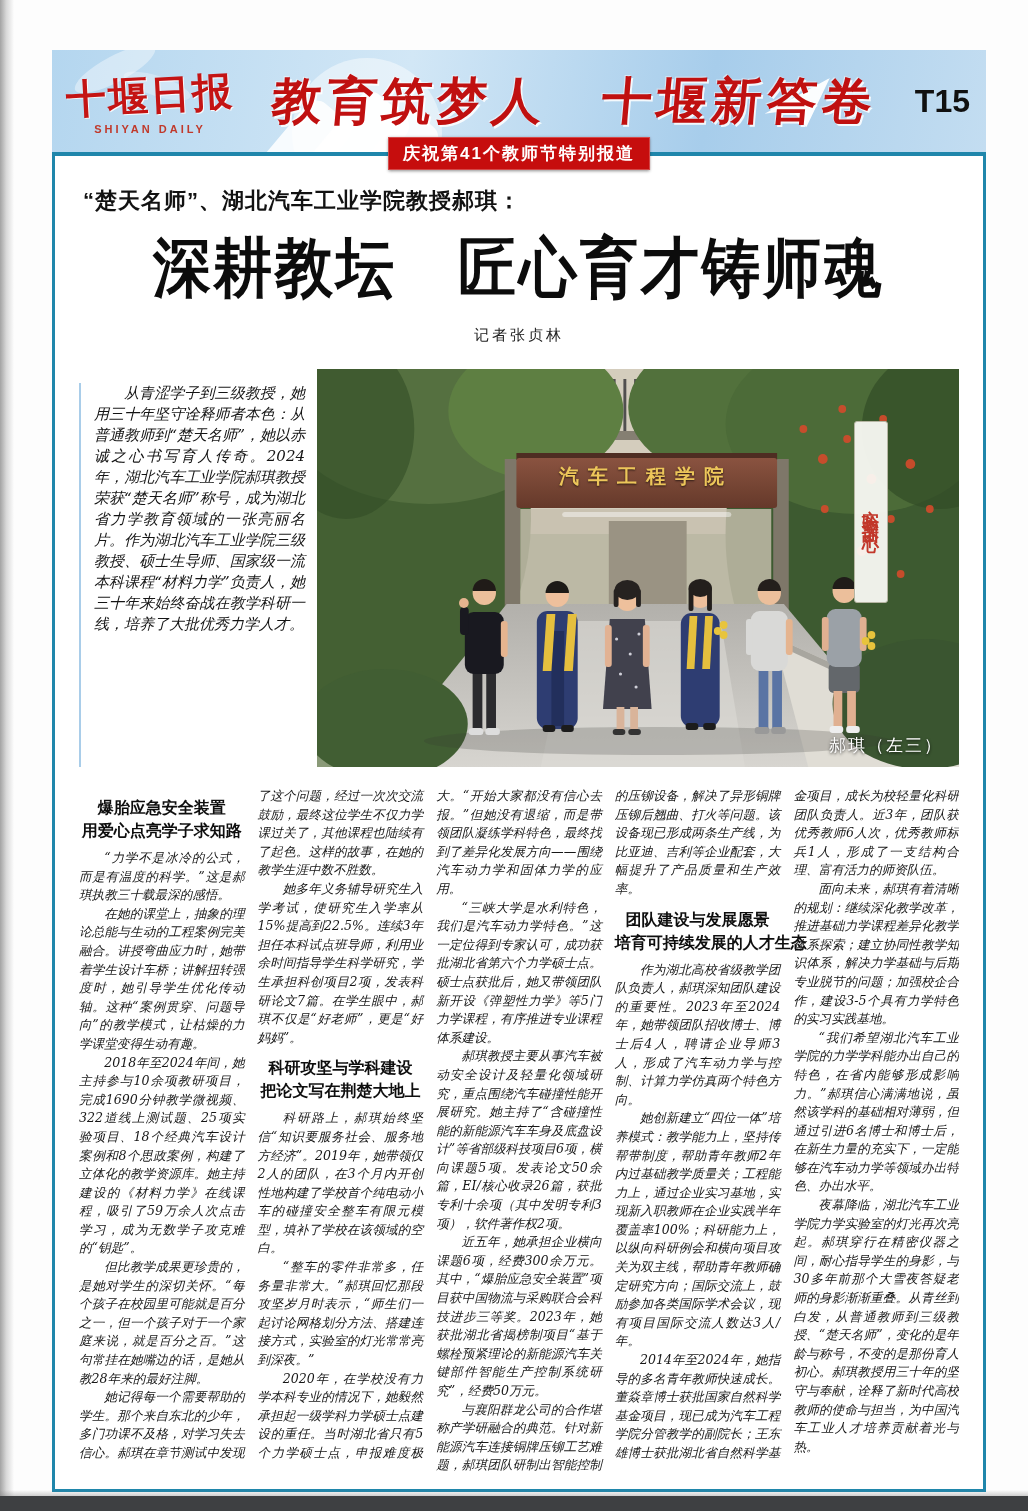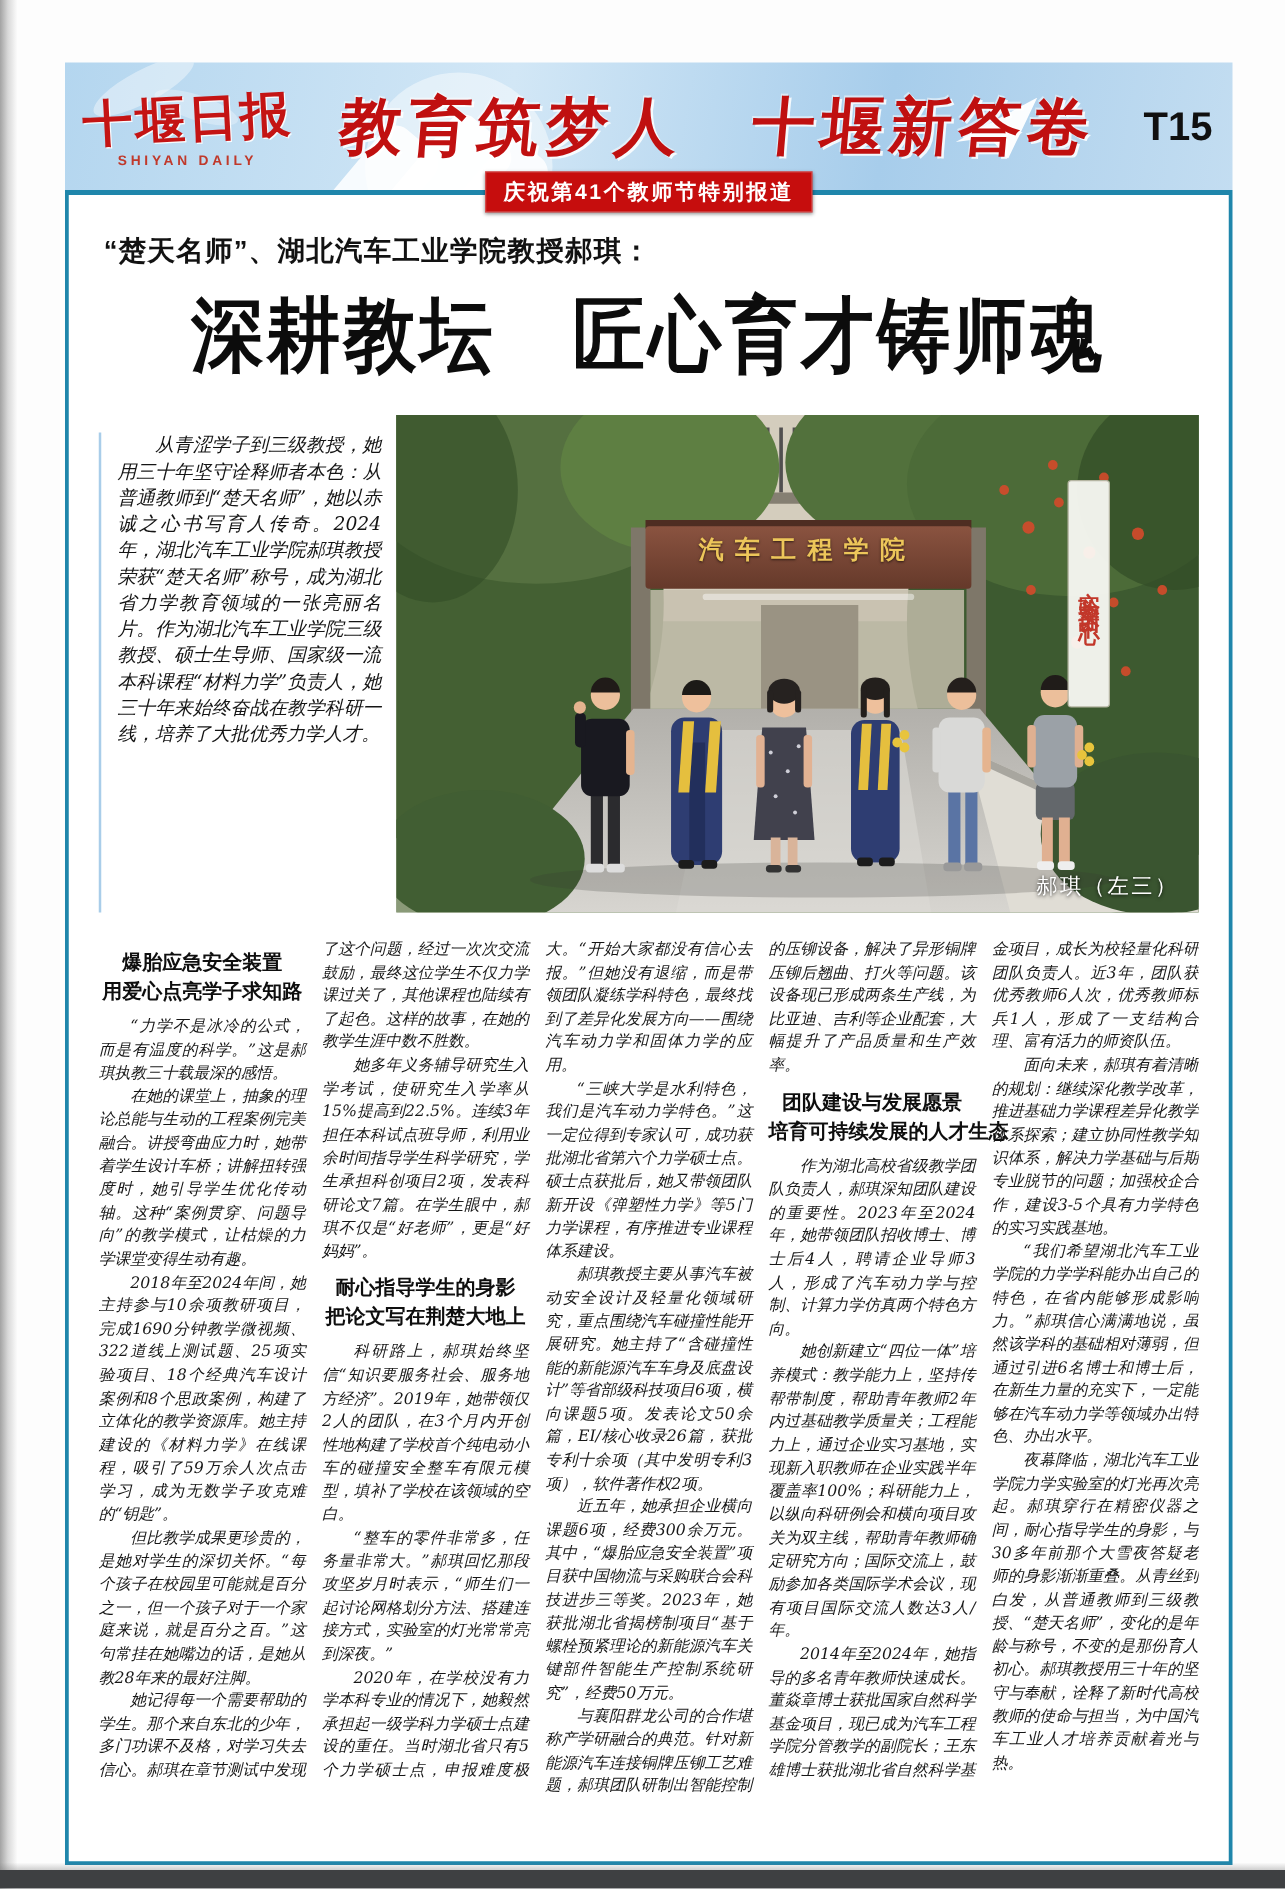--- a/index.html
+++ b/index.html
@@ -98,20 +98,21 @@
     </div>
     <div class="banner-calligraphy">教育筑梦人　十堰新答卷</div>
     <div class="page-number">T15</div>
   </div>
 
   <div class="content-frame">
     <div class="ribbon">庆祝第41个教师节特别报道</div>
 
     <div class="kicker">“楚天名师”、湖北汽车工业学院教授郝琪：</div>
     <div class="headline">深耕教坛　匠心育才铸师魂</div>
+    <div class="byline">记者张贞林</div>
 
     <div class="feature-row">
       <div class="intro">从青涩学子到三级教授，她用三十年坚守诠释师者本色：从普通教师到“楚天名师”，她以赤诚之心书写育人传奇。2024年，湖北汽车工业学院郝琪教授荣获“楚天名师”称号，成为湖北省力学教育领域的一张亮丽名片。作为湖北汽车工业学院三级教授、硕士生导师、国家级一流本科课程“材料力学”负责人，她三十年来始终奋战在教学科研一线，培养了大批优秀力学人才。</div>
 
       <div class="photo">
         <svg viewBox="0 0 660 398" preserveAspectRatio="none">
           <defs>
             <linearGradient id="gateGrad" x1="0" y1="0" x2="0" y2="1">
               <stop offset="0" stop-color="#8a5340"></stop>
                 <stop offset="1" stop-color="#65392a"></stop>
@@ -278,21 +279,21 @@
         </div>
         <p>“力学不是冰冷的公式，而是有温度的科学。”这是郝琪执教三十载最深的感悟。</p>
         <p>在她的课堂上，抽象的理论总能与生动的工程案例完美融合。讲授弯曲应力时，她带着学生设计车桥；讲解扭转强度时，她引导学生优化传动轴。这种“案例贯穿、问题导向”的教学模式，让枯燥的力学课堂变得生动有趣。</p>
         <p>2018年至2024年间，她主持参与10余项教研项目，完成1690分钟教学微视频、322道线上测试题、25项实验项目、18个经典汽车设计案例和8个思政案例，构建了立体化的教学资源库。她主持建设的《材料力学》在线课程，吸引了59万余人次点击学习，成为无数学子攻克难的“钥匙”。</p>
         <p>但比教学成果更珍贵的，是她对学生的深切关怀。“每个孩子在校园里可能就是百分之一，但一个孩子对于一个家庭来说，就是百分之百。”这句常挂在她嘴边的话，是她从教28年来的最好注脚。</p>
         <p>她记得每一个需要帮助的学生。那个来自东北的少年，多门功课不及格，对学习失去信心。郝琪在章节测试中发现了这个问题，经过一次次交流鼓励，最终这位学生不仅力学课过关了，其他课程也陆续有了起色。这样的故事，在她的教学生涯中数不胜数。</p>
         <p>她多年义务辅导研究生入学考试，使研究生入学率从15%提高到22.5%。连续3年担任本科试点班导师，利用业余时间指导学生科学研究，学生承担科创项目2项，发表科研论文7篇。在学生眼中，郝琪不仅是“好老师”，更是“好妈妈”。</p>
       </section>
       <section>
         <div class="sec-head">
-          <div>耐心指导学生的身影</div>
+          <div>科研攻坚与学科建设</div>
           <div>把论文写在荆楚大地上</div>
         </div>
         <p>科研路上，郝琪始终坚信“知识要服务社会、服务地方经济”。2019年，她带领仅2人的团队，在3个月内开创性地构建了学校首个纯电动小车的碰撞安全整车有限元模型，填补了学校在该领域的空白。</p>
         <p>“整车的零件非常多，任务量非常大。”郝琪回忆那段攻坚岁月时表示，“师生们一起讨论网格划分方法、搭建连接方式，实验室的灯光常常亮到深夜。”</p>
         <p>2020年，在学校没有力学本科专业的情况下，她毅然承担起一级学科力学硕士点建设的重任。当时湖北省只有5个力学硕士点，申报难度极大。“开始大家都没有信心去报。”但她没有退缩，而是带领团队凝练学科特色，最终找到了差异化发展方向——围绕汽车动力学和固体力学的应用。</p>
         <p>“三峡大学是水利特色，我们是汽车动力学特色。”这一定位得到专家认可，成功获批湖北省第六个力学硕士点。硕士点获批后，她又带领团队新开设《弹塑性力学》等5门力学课程，有序推进专业课程体系建设。</p>
         <p>郝琪教授主要从事汽车被动安全设计及轻量化领域研究，重点围绕汽车碰撞性能开展研究。她主持了“含碰撞性能的新能源汽车车身及底盘设计”等省部级科技项目6项，横向课题5项。发表论文50余篇，EI/核心收录26篇，获批专利十余项（其中发明专利3项），软件著作权2项。</p>
         <p>近五年，她承担企业横向课题6项，经费300余万元。其中，“爆胎应急安全装置”项目获中国物流与采购联合会科技进步三等奖。2023年，她获批湖北省揭榜制项目“基于螺栓预紧理论的新能源汽车关键部件智能生产控制系统研究”，经费50万元。</p>
         <p>与襄阳群龙公司的合作堪称产学研融合的典范。针对新能源汽车连接铜牌压铆工艺难题，郝琪团队研制出智能控制的压铆设备，解决了异形铜牌压铆后翘曲、打火等问题。该设备现已形成两条生产线，为比亚迪、吉利等企业配套，大幅提升了产品质量和生产效率。</p>
       </section>

